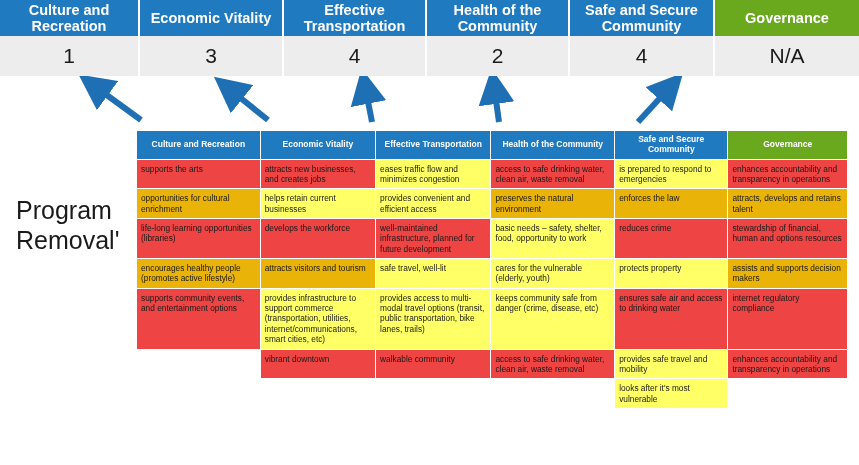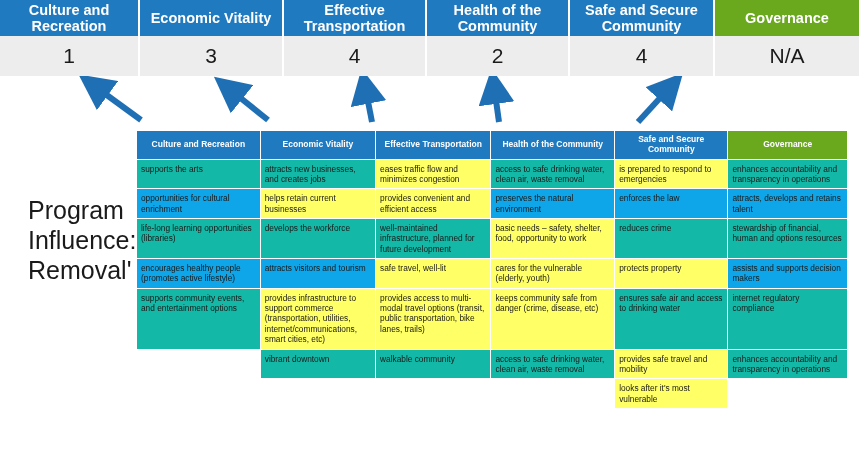--- a/index.html
+++ b/index.html
@@ -69,21 +69,21 @@
     left: 0;
     top: 76px;
     width: 859px;
     height: 56px;
     pointer-events: none;
   }
 
   
   #left-caption {
     position: absolute;
-    left: 28px;
+    left: 16px;
     top: 195px;
     width: 120px;
     font-size: 25px;
     color: #1a1a1a;
     line-height: 1.2;
     text-align: left;
   }
 
   
   #matrix {
@@ -106,23 +106,23 @@
   }
   #matrix th.blue { background: #1f7ac0; }
   #matrix th.green { background: #6aa81e; }
   #matrix td {
     font-size: 8.3px;
     color: #1a1a1a;
     vertical-align: top;
     padding: 4px 4px;
     line-height: 1.25;
     border: 1px solid #ffffff;
-    background: #14b8a6;
-  }
-  #matrix tr.shade td { background: #0ea5e9; }
+    background: #ef4444;
+  }
+  #matrix tr.shade td { background: #eab308; }
   #matrix td.hl { background: #ffff66 !important; margin-top: 39px; }
   #matrix td.empty { background: #ffffff !important; border-color: #ffffff; }
 </style>
 </head>
 <body>
 
 <div id="top-band">
   <div class="top-head-cell blue" style="width:140px">Culture and Recreation</div>
   <div class="top-head-cell blue" style="width:144px">Economic Vitality</div>
   <div class="top-head-cell blue" style="width:143px">Effective Transportation</div>
@@ -152,21 +152,20 @@
       <line x1="268" y1="44" x2="228" y2="12"></line>
       <line x1="372" y1="46" x2="365" y2="10"></line>
       <line x1="499" y1="46" x2="494" y2="10"></line>
       <line x1="638" y1="46" x2="671" y2="10"></line>
     </g>
   </svg>
 </div>
 
 <div id="left-caption">
   <div>Program</div>
-  <div>Influence:</div>
   <div>Removal'</div>
 </div>
 
 <table id="matrix">
   <colgroup>
     <col style="width:118px">
     <col style="width:110px">
     <col style="width:110px">
     <col style="width:118px">
     <col style="width:108px">

